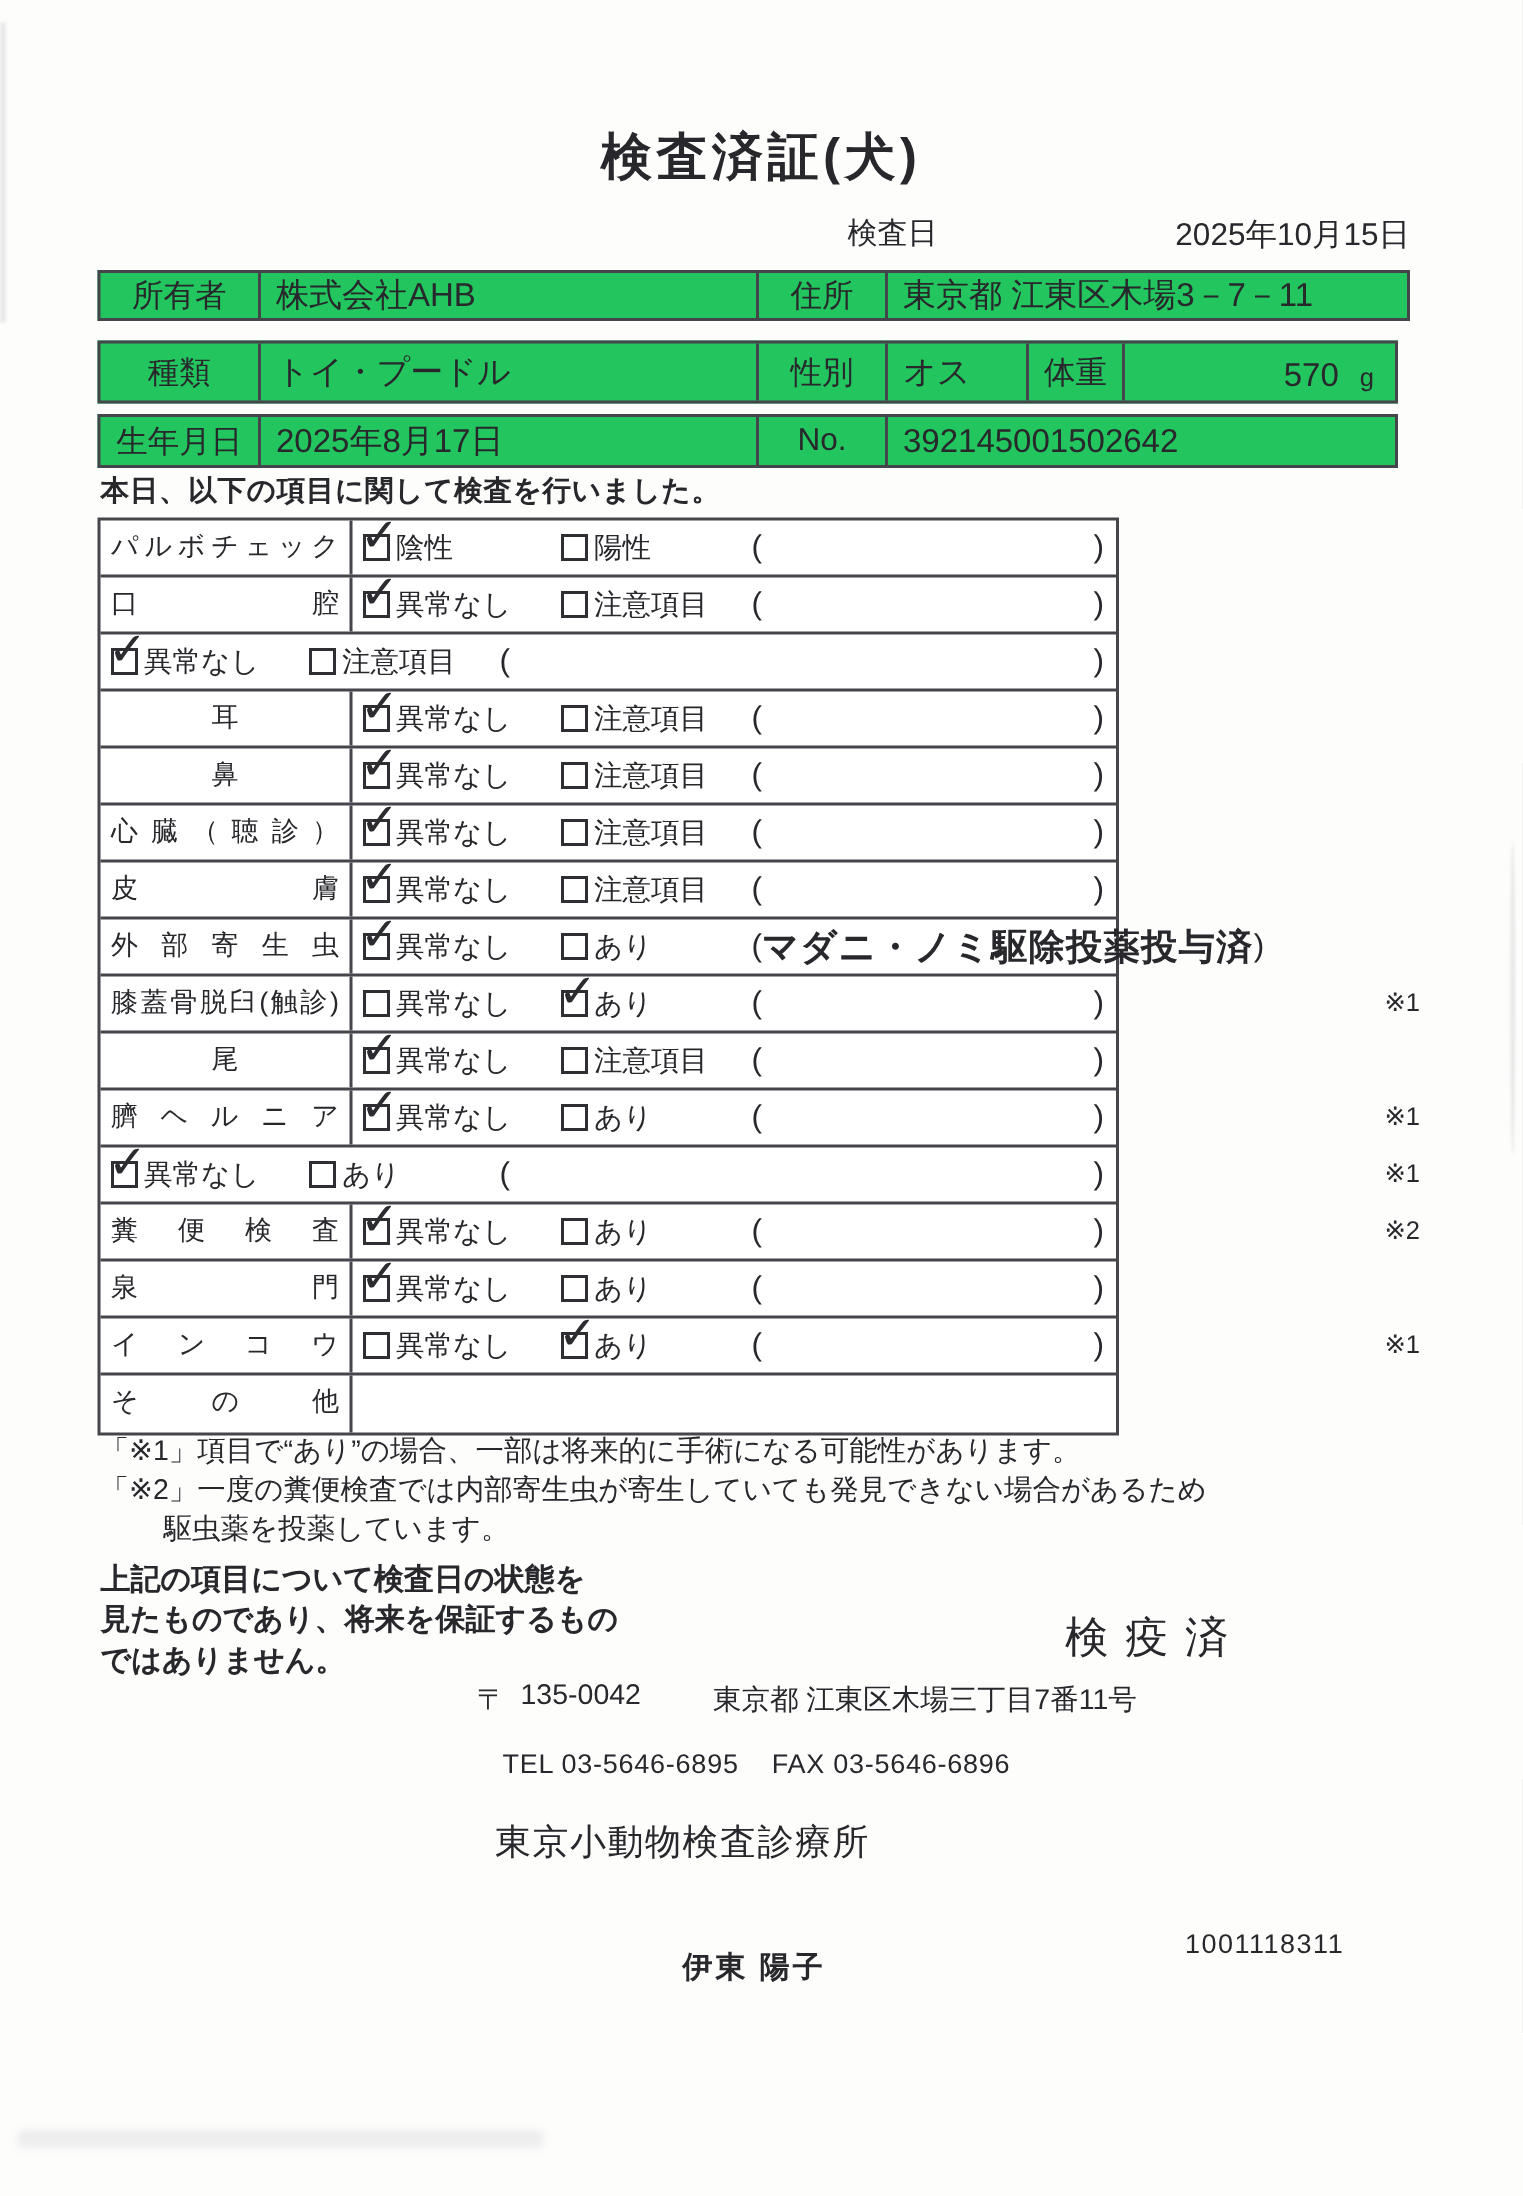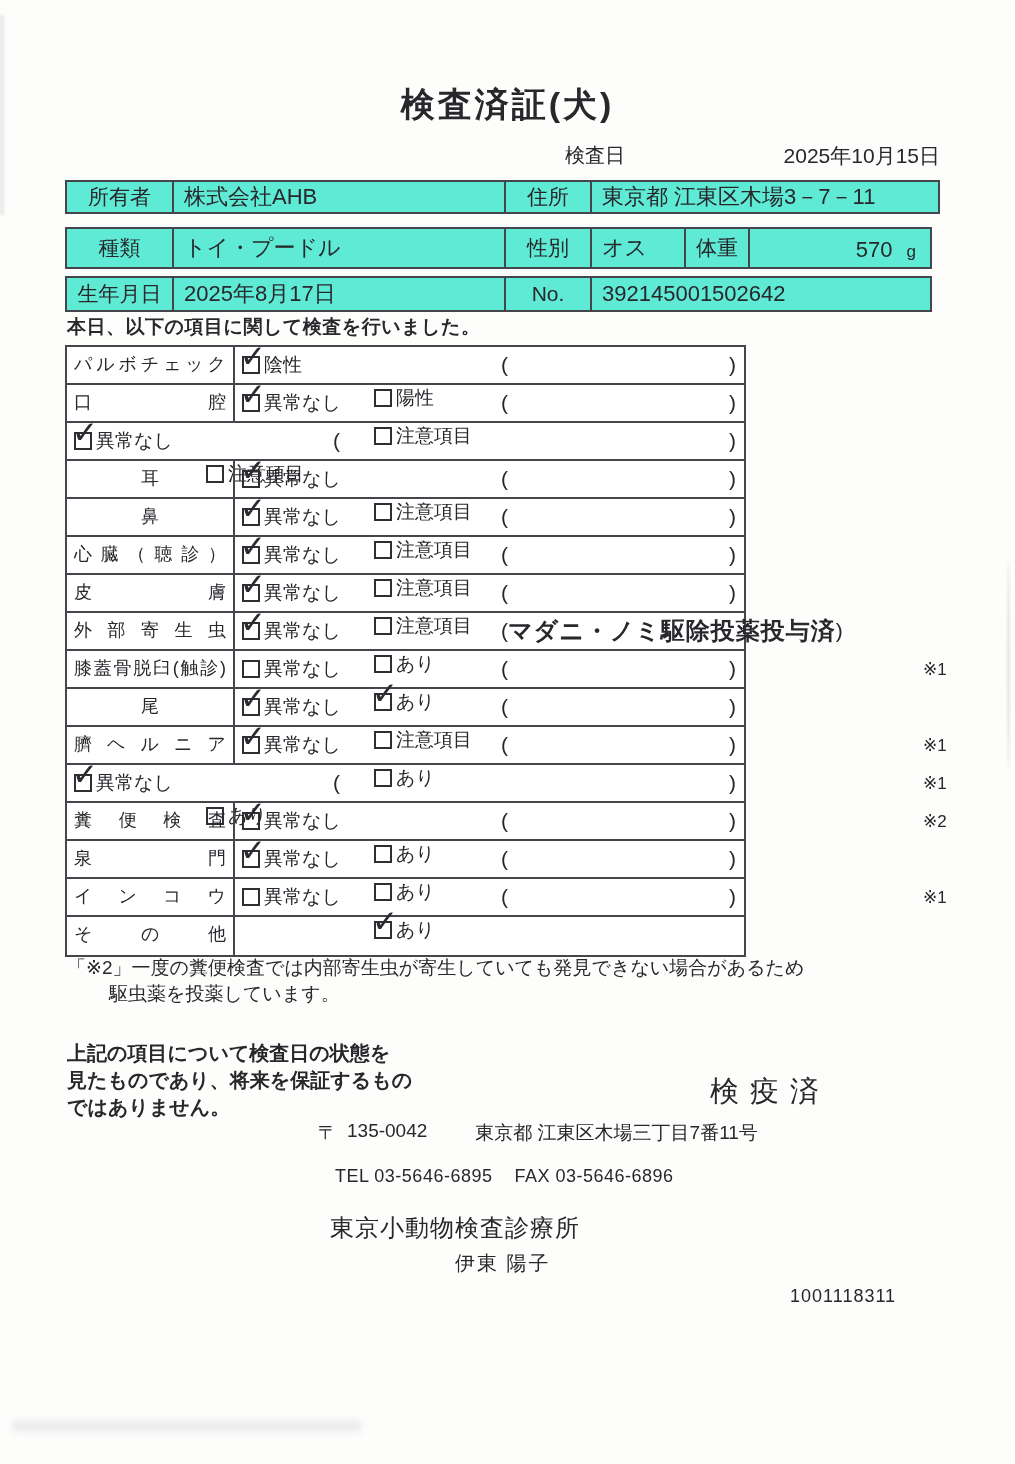--- a/index.html
+++ b/index.html
@@ -12,21 +12,21 @@
     position:relative;width:1015px;height:1464px;background:#fdfdfc;overflow:hidden;
   }
   
   .doc-title{
     position:absolute;top:82px;left:0;width:100%;text-align:center;
     font-size:34px;font-weight:700;letter-spacing:3px;
   }
   .date-label{position:absolute;top:142px;left:565px;font-size:20px;font-weight:500;}
   .date-value{position:absolute;top:142px;right:75px;font-size:21px;font-weight:500;}
   
-  .hrow{position:absolute;left:65px;display:flex;border:2px solid var(--line);box-sizing:border-box;background:#5eead4;}
+  .hrow{position:absolute;left:65px;display:flex;border:2px solid var(--line);box-sizing:border-box;background:#22c55e;}
   .hcell{box-sizing:border-box;display:flex;align-items:center;font-size:21px;}
   .hcell + .hcell{border-left:2px solid var(--line);}
   .hcell.lbl{justify-content:center;font-weight:500;}
   .hcell.val{padding-left:10px;font-size:22px;font-weight:500;}
   #owner-row{top:180px;width:875px;height:34px;}
   #pet-row{top:227px;width:867px;height:42px;}
   #birth-row{top:276px;width:867px;height:36px;}
   .w105{width:105px;} .w332{width:332px;} .w86{width:86px;} .w94{width:94px;} .w64{width:64px;}
   .grow{flex:1;}
   .weight-val{justify-content:flex-end;padding-right:14px;align-items:baseline;padding-top:8px;}
@@ -41,21 +41,21 @@
   .t-row{position:relative;height:38px;display:flex;border-bottom:2px solid var(--line);box-sizing:border-box;}
   .t-row:last-child{border-bottom:none;}
   .t-label{
     width:168px;box-sizing:border-box;border-right:2px solid var(--line);
     padding:0 7px;font-size:18px;line-height:35px;font-weight:500;
     text-align:justify;text-align-last:justify;white-space:nowrap;overflow:hidden;
   }
   .t-label.single{text-align:center;text-align-last:center;}
   .t-content{position:relative;flex:1;}
   .opt{position:absolute;top:0;height:100%;display:flex;align-items:center;gap:4px;}
-  .opt1{left:7px;} .opt2{left:139px;margin-top:33px;}
+  .opt1{left:7px;} .opt2{left:139px;}
   .cb{position:relative;width:14px;height:14px;border:2px solid #2e2e33;display:inline-block;flex:none;}
   .cb.checked::after{
     content:"\2713";position:absolute;left:-4px;top:-17px;
     font-size:31px;line-height:1;font-weight:600;color:#2b2b30;
   }
   .opt-text{font-size:19px;font-weight:500;white-space:nowrap;}
   .paren{
     position:absolute;left:266px;right:8px;top:0;height:100%;
     display:flex;align-items:center;justify-content:space-between;font-size:21px;
   }
@@ -65,21 +65,21 @@
   .footnotes{position:absolute;left:67px;top:955px;font-size:19px;line-height:26px;font-weight:500;}
   .footnotes .indent{margin-left:42px;}
   
   .disclaimer{position:absolute;left:67px;top:1040px;font-size:20px;line-height:27px;font-weight:600;}
   .stamp{position:absolute;left:710px;top:1072px;font-size:29px;letter-spacing:11px;font-weight:500;}
   
   .postal-line{position:absolute;left:318px;top:1120px;font-size:19px;display:flex;gap:10px;font-weight:500;}
   .postal-line .gap{width:28px;}
   .tel-line{position:absolute;left:335px;top:1166px;font-size:18px;display:flex;gap:22px;letter-spacing:0.5px;}
   .clinic-name{position:absolute;left:330px;top:1212px;font-size:24px;letter-spacing:1px;font-weight:500;}
-  .vet-name{position:absolute;left:455px;top:1250px;font-size:20px;letter-spacing:2px;font-weight:400;}
+  .vet-name{position:absolute;left:455px;top:1298px;font-size:20px;letter-spacing:2px;font-weight:700;}
   .serial{position:absolute;left:790px;top:1286px;font-size:18px;letter-spacing:1px;}
   
   .artifact-left{position:absolute;left:0;top:15px;width:4px;height:200px;background:#d9d9da;opacity:.55;filter:blur(1px);}
   .artifact-right{position:absolute;left:1007px;top:560px;width:3px;height:210px;background:#cfcfd2;opacity:.5;filter:blur(1px);border-radius:50%;}
   .artifact-bottom{position:absolute;left:12px;top:1420px;width:350px;height:12px;background:#e6e6e8;opacity:.7;filter:blur(3px);}
 </style>
 </head>
 <body>
 
 <div id="sheet">
@@ -391,20 +391,21 @@
         </div>
         <span class="t-note">※1</span>
       </div>
       <div class="t-row">
         <div class="t-label">その他</div>
         <div class="t-content"></div>
       </div>
     </div>
 
   <div class="footnotes">
+    <div>「※1」項目で“あり”の場合、一部は将来的に手術になる可能性があります。</div>
     <div>「※2」一度の糞便検査では内部寄生虫が寄生していても発見できない場合があるため</div>
     <div class="indent">駆虫薬を投薬しています。</div>
   </div>
 
   <div class="disclaimer">
     <div>上記の項目について検査日の状態を</div>
     <div>見たものであり、将来を保証するもの</div>
     <div>ではありません。</div>
   </div>
 

